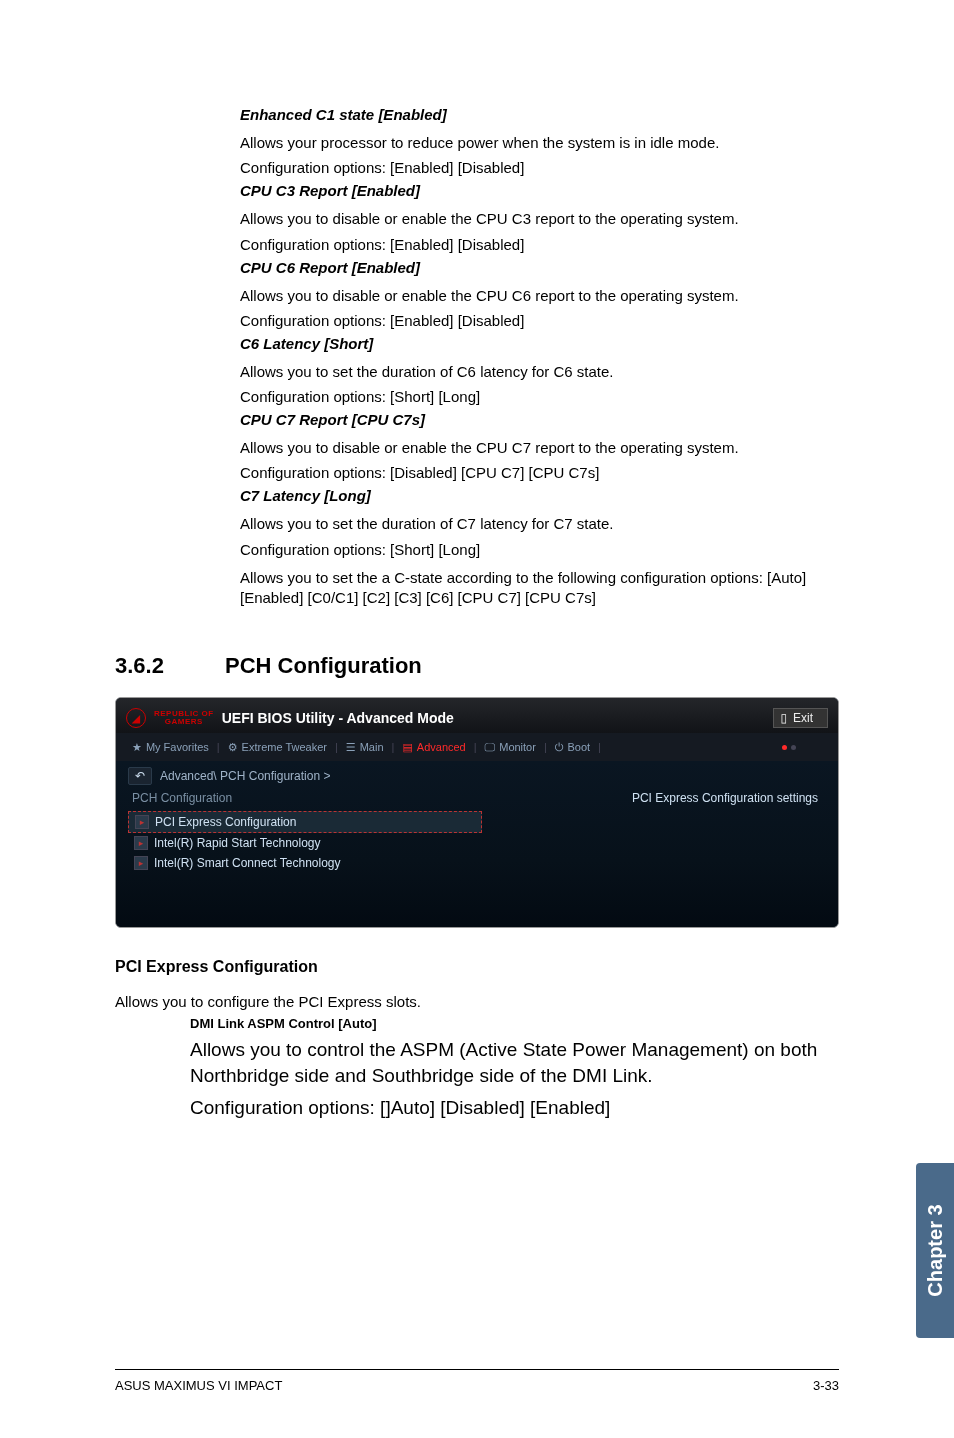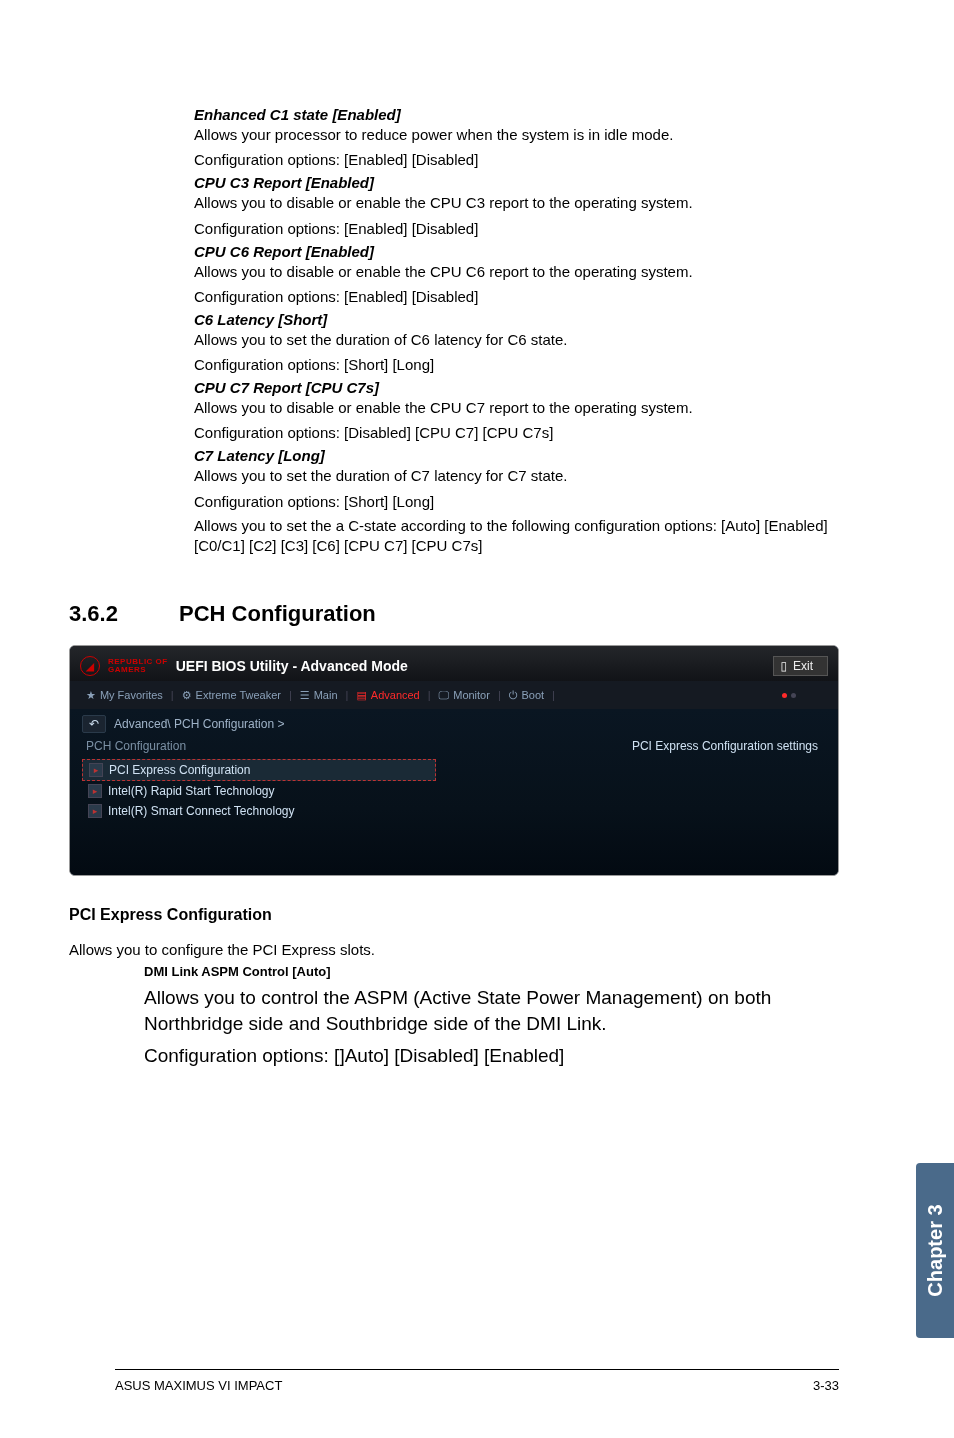--- a/index.html
+++ b/index.html
@@ -4,39 +4,39 @@
 <style>
   body {
     margin: 0;
     padding: 0;
     font-family: Arial, Helvetica, sans-serif;
     background: #fff;
     color: #000;
     width: 954px;
   }
   .page {
-    padding: 100px 115px 40px 69px;
+    padding: 100px 115px 40px 115px;
     box-sizing: border-box;
     position: relative;
     min-height: 1438px;
   }
   .indent-block {
     margin-left: 125px;
     margin-right: 10px;
   }
   .sub-title {
     font-weight: bold;
     font-style: italic;
     font-size: 15px;
     margin-top: 6px;
   }
   .body-text {
     font-size: 15px;
     line-height: 1.35;
-    margin-top: 2px;
+    margin-top: 10px;
   }
   .opts {
     font-size: 15px;
     margin-top: 6px;
     margin-bottom: 6px;
   }
   .section-row {
     display: flex;
     align-items: flex-end;
     margin-top: 45px;
@@ -86,21 +86,21 @@
     justify-content: center;
     color: #c00;
     font-size: 10px;
   }
   .rog-text {
     font-size: 8px;
     line-height: 8px;
     letter-spacing: 0.5px;
     color: #c00;
     font-weight: bold;
-    text-align: left;
+    text-align: center;
   }
   .bios-exit {
     background: #333;
     border: 1px solid #555;
     color: #eee;
     font-size: 12px;
     padding: 0 14px 0 6px;
     height: 18px;
     display: flex;
     align-items: center;

